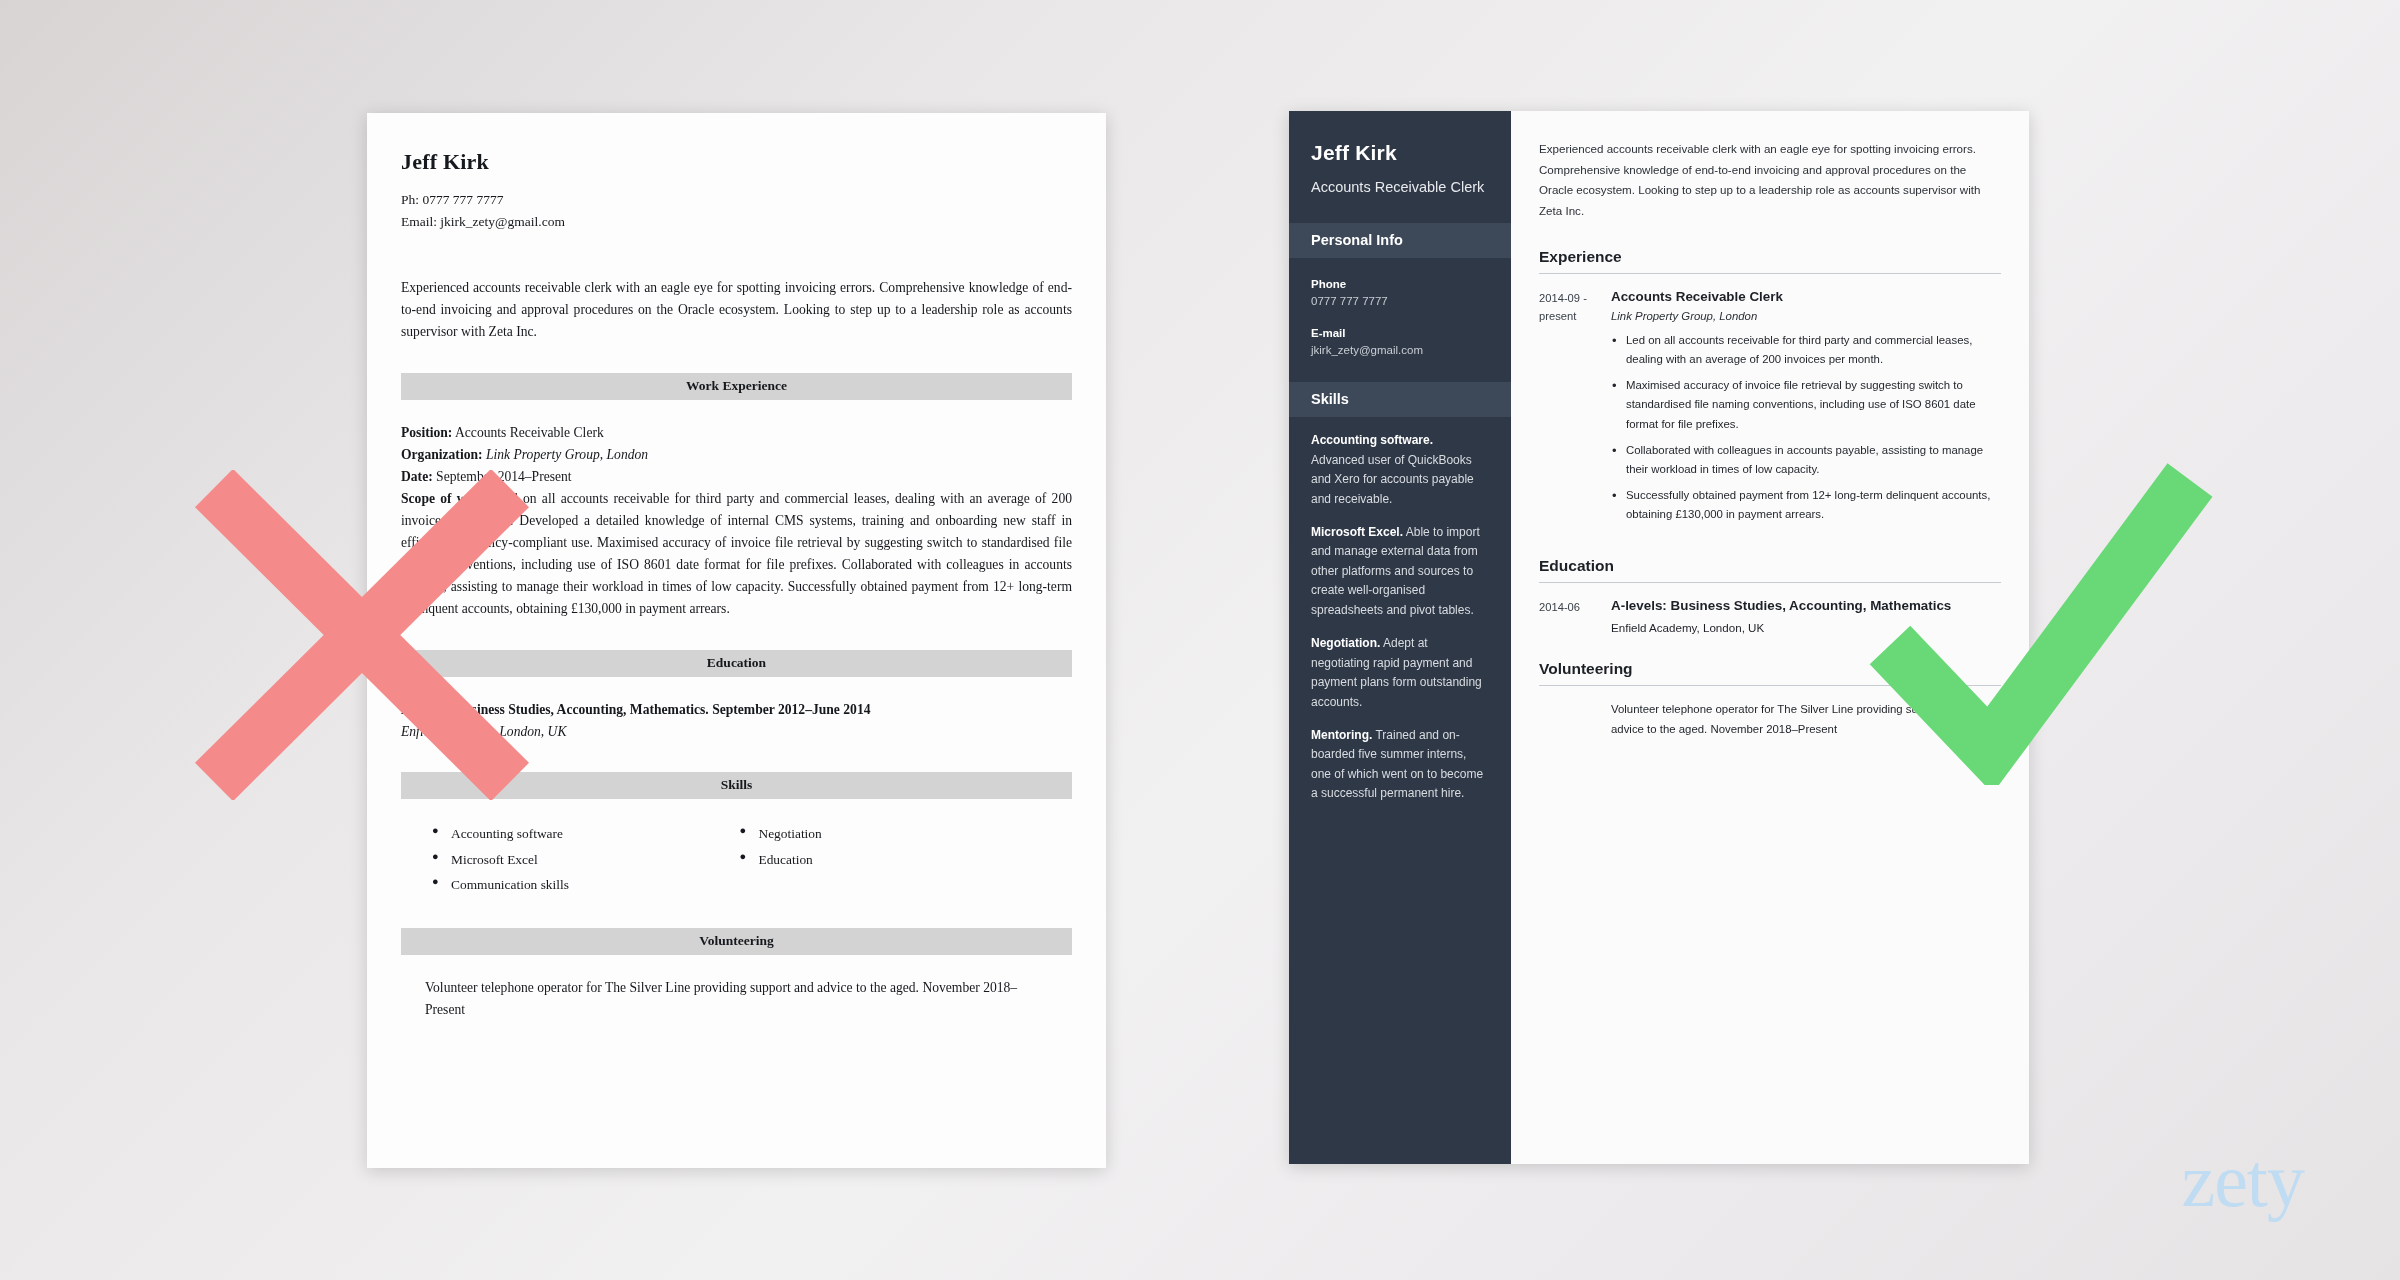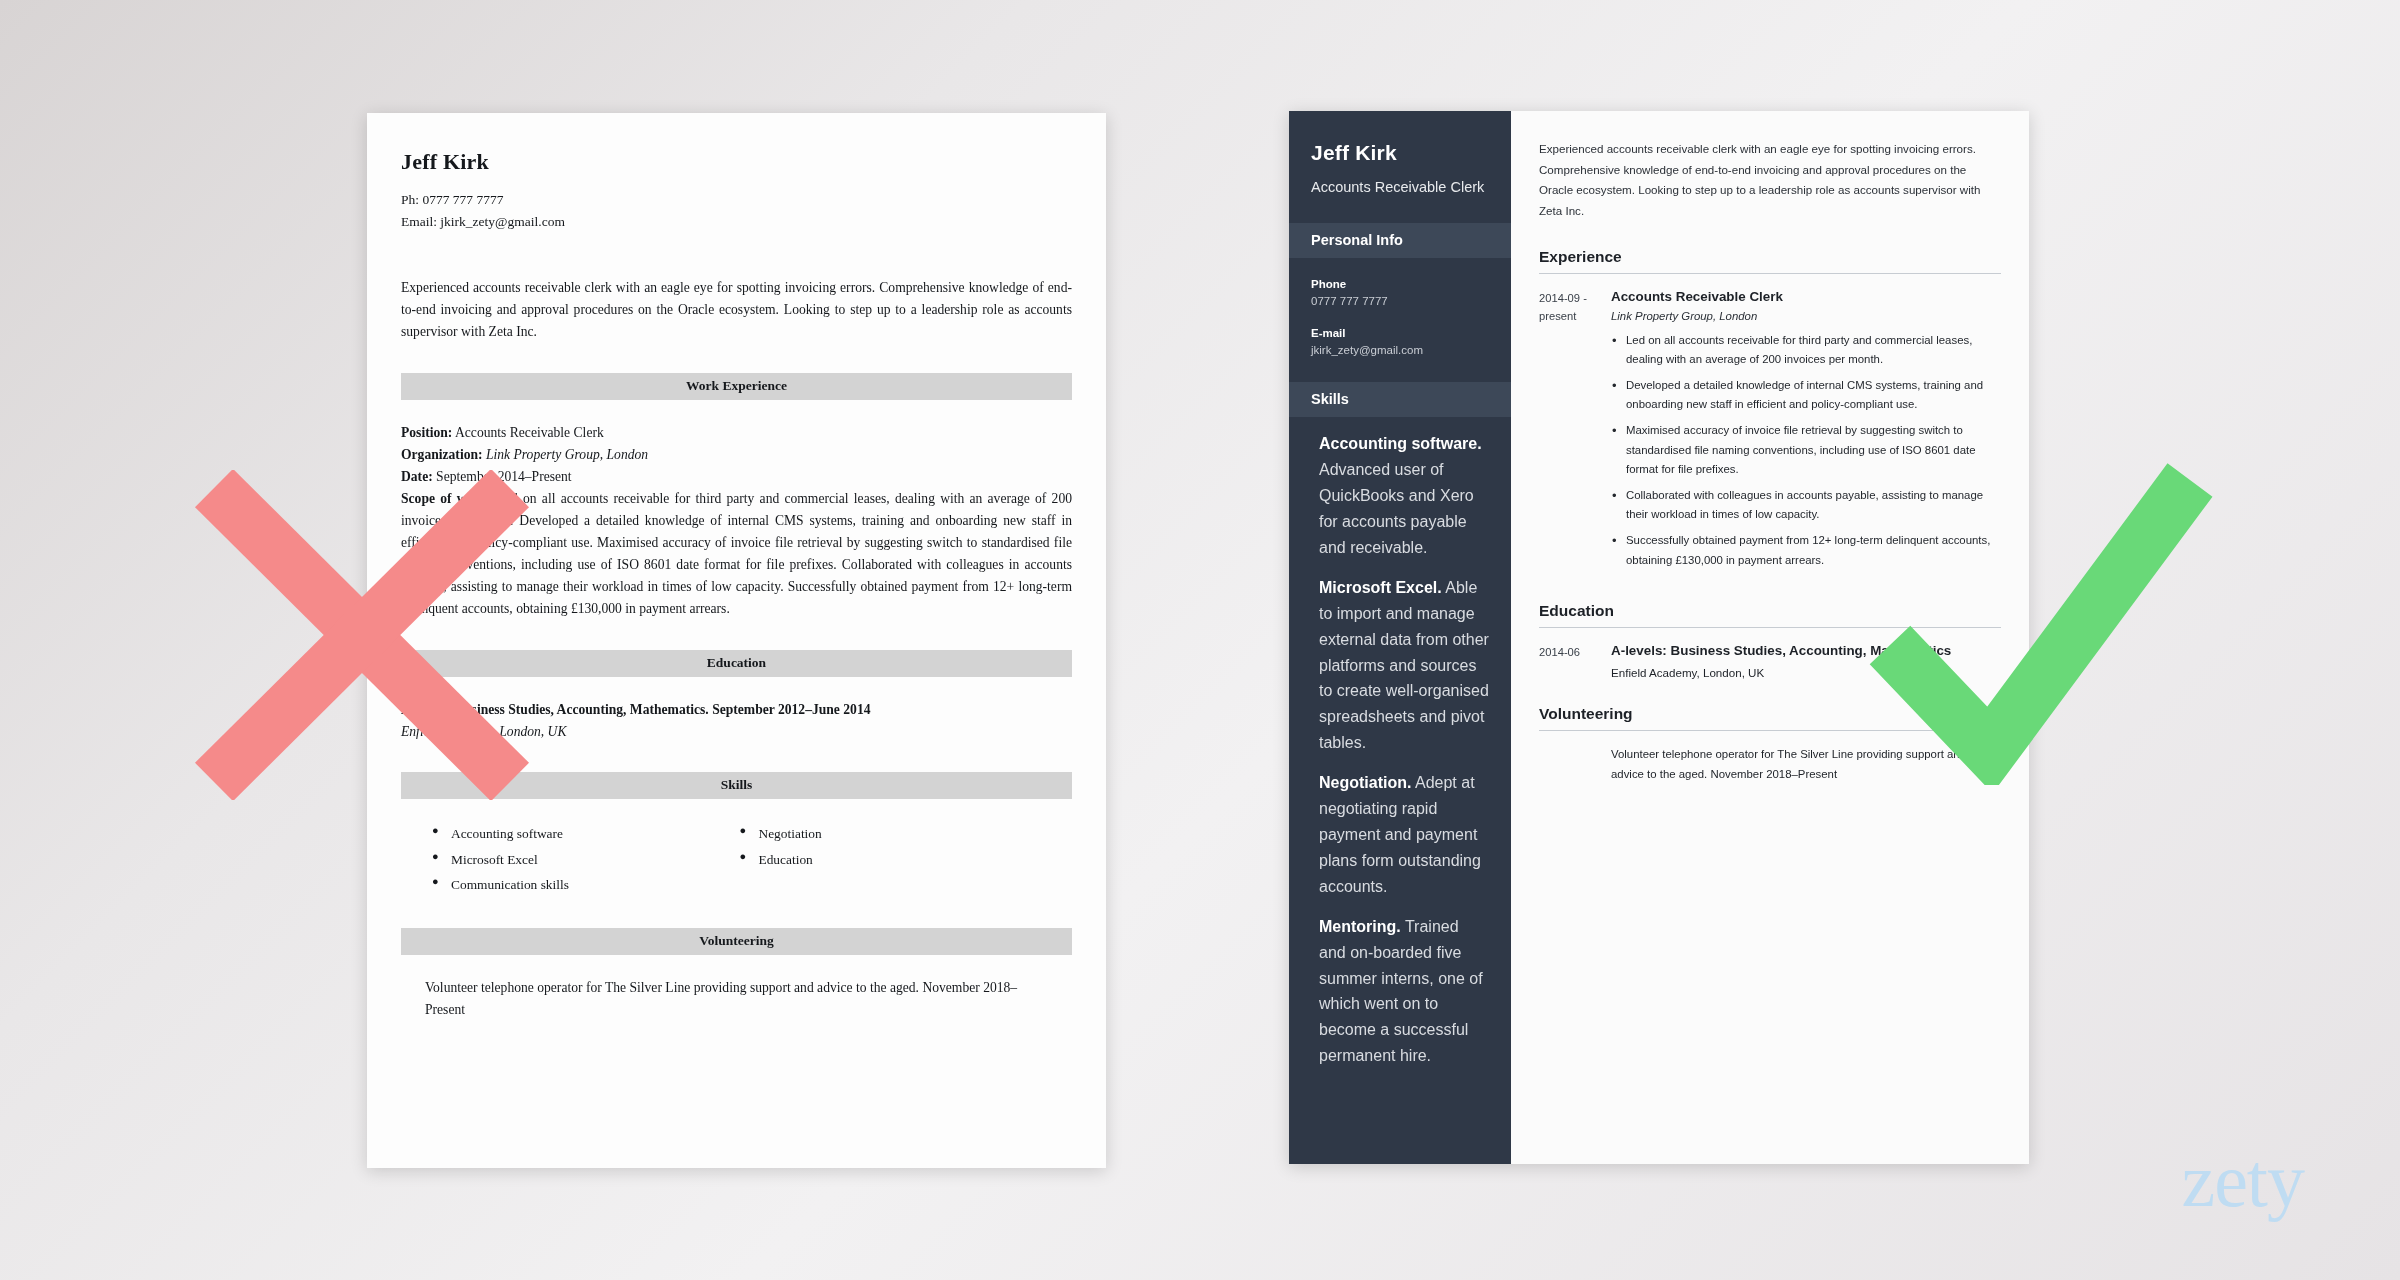--- a/index.html
+++ b/index.html
@@ -92,21 +92,21 @@
   .gs-role { font-size: 14.5px; margin-top: 12px; line-height: 1.4; color: #e8eaed; }
   .gs-sectiontitle {
     background: #3d4858;
     margin: 26px -22px 0 -22px;
     padding: 9px 22px 10px 22px;
     font-size: 14.5px;
     font-weight: bold;
   }
   .gs-field-label { font-size: 11.5px; font-weight: bold; margin-top: 20px; }
   .gs-field-value { font-size: 11.5px; color: #c9cdd4; margin-top: 5px; }
-  .gs-skill { font-size: 16px; line-height: 1.62; margin-top: 14px; color: #d9dce1; margin-left: 8px; }
+  .gs-skill { font-size: 12px; line-height: 1.62; margin-top: 14px; color: #d9dce1; }
   .gs-skill b { color: #ffffff; }
 
   .good-main { flex: 1; padding: 28px 28px 0 28px; color: #1d2127; }
   .gm-summary { font-size: 11.6px; line-height: 1.78; color: #2b3037; }
   .gm-h2 {
     font-size: 15.5px;
     font-weight: bold;
     border-bottom: 1px solid #c7ccd2;
     padding-bottom: 7px;
     margin-top: 26px;
@@ -218,21 +218,20 @@
     <div class="gm-summary">Experienced accounts receivable clerk with an eagle eye for spotting invoicing errors. Comprehensive knowledge of end-to-end invoicing and approval procedures on the Oracle ecosystem. Looking to step up to a leadership role as accounts supervisor with Zeta Inc.</div>
 
     <div class="gm-h2">Experience</div>
     <div class="gm-row">
       <div class="gm-date">2014-09 - present</div>
       <div class="gm-content">
         <div class="gm-jobtitle">Accounts Receivable Clerk</div>
         <div class="gm-company">Link Property Group, London</div>
         <ul class="gm-bullets">
           <li>Led on all accounts receivable for third party and commercial leases, dealing with an average of 200 invoices per month.</li>
-          <li>Developed a detailed knowledge of internal CMS systems, training and onboarding new staff in efficient and policy-compliant use.</li>
           <li>Maximised accuracy of invoice file retrieval by suggesting switch to standardised file naming conventions, including use of ISO 8601 date format for file prefixes.</li>
           <li>Collaborated with colleagues in accounts payable, assisting to manage their workload in times of low capacity.</li>
           <li>Successfully obtained payment from 12+ long-term delinquent accounts, obtaining £130,000 in payment arrears.</li>
         </ul>
       </div>
     </div>
 
     <div class="gm-h2">Education</div>
     <div class="gm-row">
       <div class="gm-date">2014-06</div>

